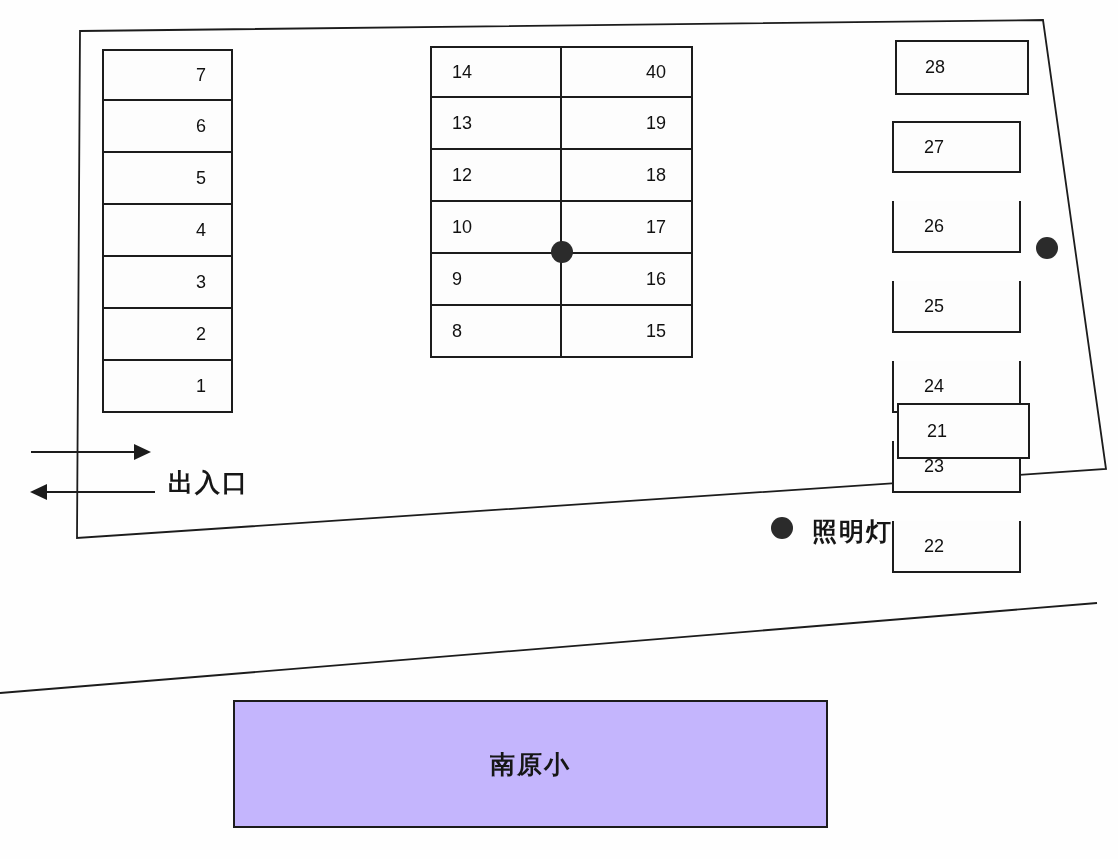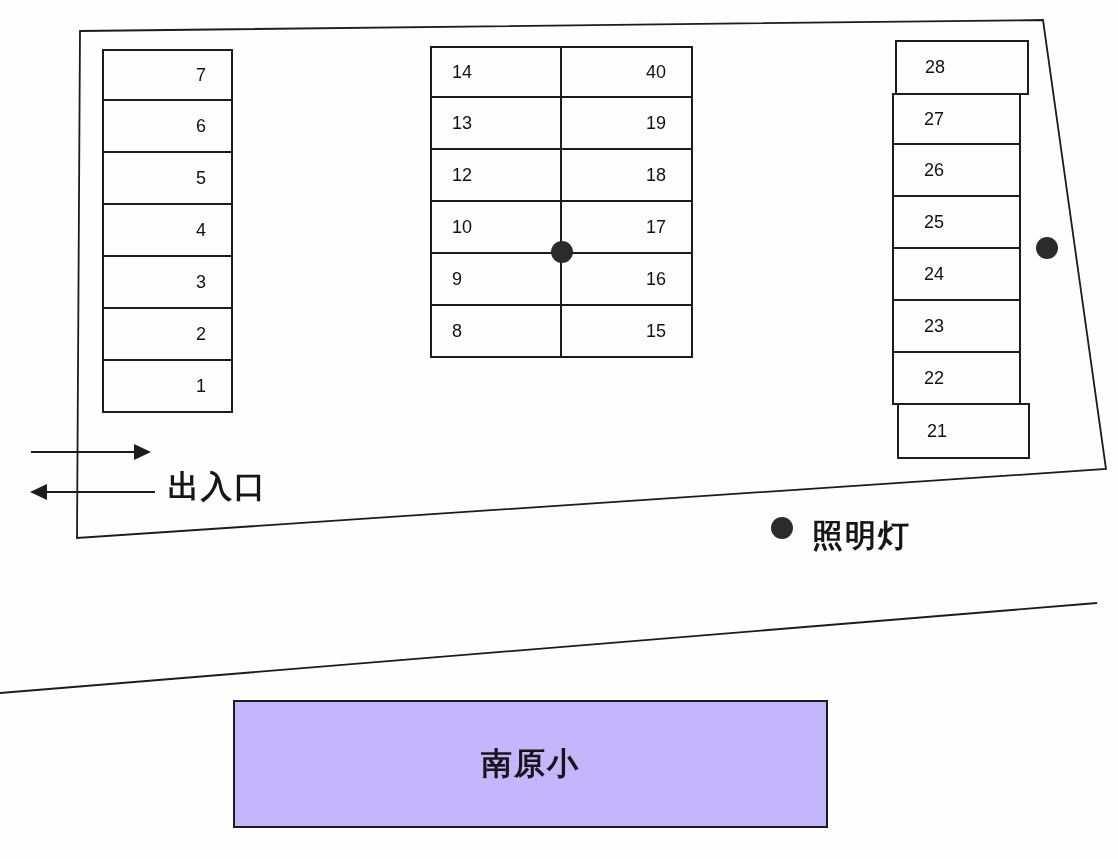--- a/index.html
+++ b/index.html
@@ -30,21 +30,21 @@
     border: 2px solid #1c1c1c;
     background: #fdfdfd;
     display: flex;
     align-items: center;
     font-size: 18px;
     color: #111;
   }
   .cell + .cell { border-top: 0; }
   .num-right .cell { justify-content: flex-end; padding-right: 25px; }
   .num-left  .cell { justify-content: flex-start; padding-left: 20px; }
-  .num-left-wide .cell { justify-content: flex-start; padding-left: 30px; }
+  .num-left-wide .cell { justify-content: flex-start; padding-left: 30px; margin-top: 28px; }
   .single-cell {
     position: absolute;
     box-sizing: border-box;
     border: 2px solid #1c1c1c;
     background: #fdfdfd;
     display: flex;
     align-items: center;
     justify-content: flex-start;
     padding-left: 28px;
     font-size: 18px;
@@ -54,21 +54,21 @@
   
   .lamp-dot {
     position: absolute;
     width: 22px; height: 22px;
     border-radius: 50%;
     background: #2b2b2b;
   }
   
   .jp-label {
     position: absolute;
-    font-size: 31px;
+    font-size: 25px;
     letter-spacing: 2px;
     color: #161616;
     white-space: nowrap;
   }
   
   .school-box {
     position: absolute;
     left: 233px; top: 700px;
     width: 595px; height: 128px;
     box-sizing: border-box;

